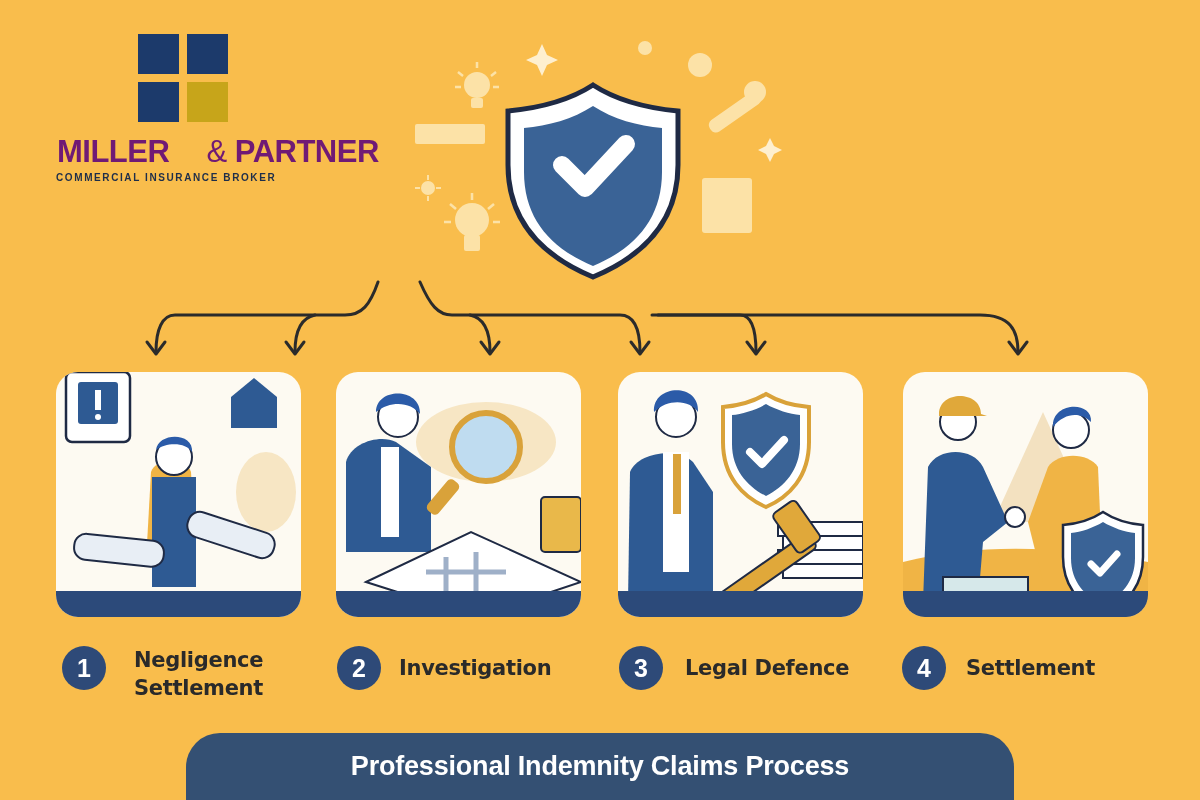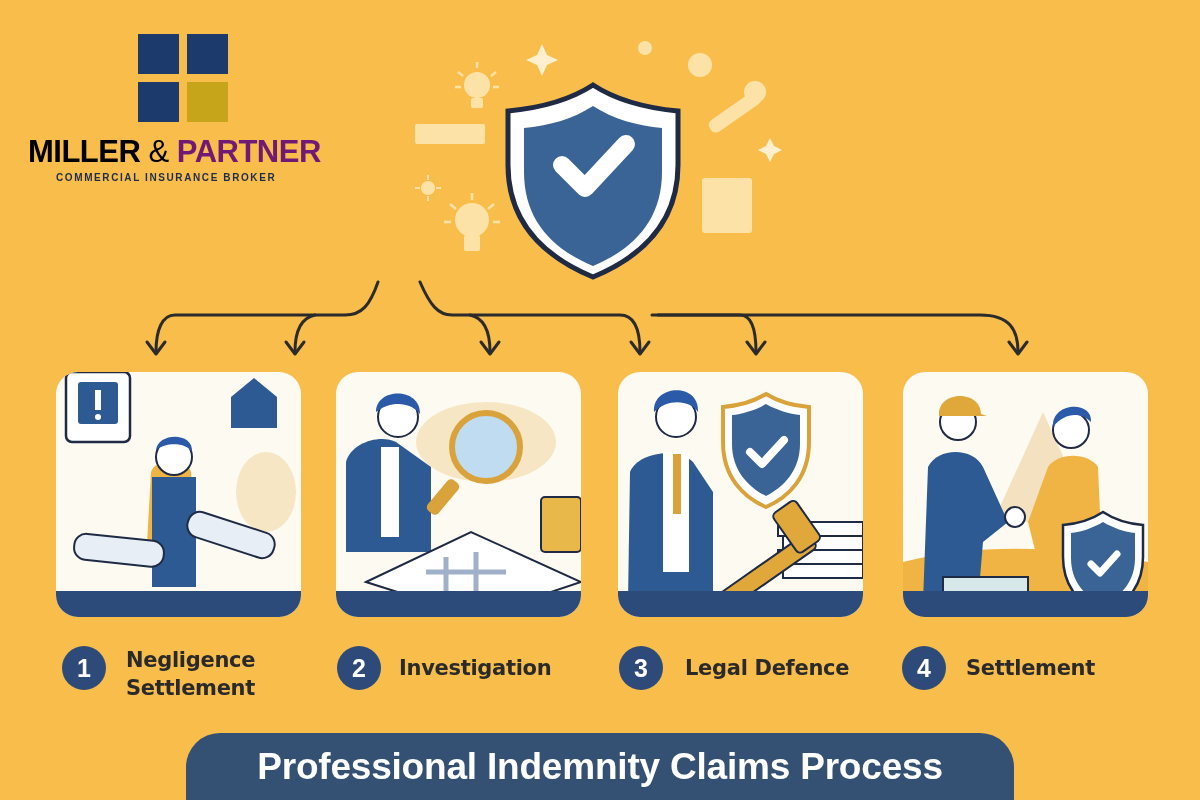--- a/index.html
+++ b/index.html
@@ -3,33 +3,33 @@
 <meta charset="utf-8">
 <style>
   html,body{margin:0;padding:0;}
   body{width:1200px;height:800px;overflow:hidden;background:#f9bd4c;font-family:"Liberation Sans",sans-serif;position:relative;}
   .abs{position:absolute;}
   
   .logo{left:28px;top:32px;width:320px;height:160px;}
   .logo-grid{position:absolute;left:110px;top:2px;width:92px;height:92px;}
   .logo-grid div{position:absolute;width:41px;height:40px;}
   .logo-name{position:absolute;left:0;top:102px;width:320px;font-size:31px;font-weight:bold;letter-spacing:-0.5px;white-space:nowrap;}
-  .logo-name .a{color:#000000;}
+  .logo-name .a{color:#701a75;margin-left:29px;}
   .logo-name .b{color:#701a75;}
   .logo-sub{position:absolute;left:28px;top:140px;font-size:10px;font-weight:bold;letter-spacing:1.6px;color:#1e2e4a;white-space:nowrap;}
   
   .panel{position:absolute;top:372px;width:245px;height:245px;background:#fdfaf2;border-radius:22px;overflow:hidden;}
   .panel .base{position:absolute;left:0;right:0;bottom:0;height:26px;background:#2c4a7a;}
   .panel svg{position:absolute;left:0;top:0;}
   
   .step{position:absolute;top:642px;height:60px;display:flex;align-items:flex-start;}
   .step-num{width:44px;height:44px;border-radius:50%;background:#2e4a78;color:#fff;font-weight:bold;font-size:25px;display:flex;align-items:center;justify-content:center;flex:0 0 auto;margin-top:4px;}
-  .step-label{margin-left:20px;font-family:"DejaVu Sans",sans-serif;font-weight:bold;font-size:21px;color:#2a2a2a;line-height:28px;letter-spacing:-0.3px;}
-  
-  .banner{left:186px;top:733px;width:828px;height:67px;background:#345073;border-radius:34px 34px 0 0;display:flex;align-items:center;justify-content:center;color:#fff;font-weight:bold;font-size:37px;letter-spacing:-0.2px;}
+  .step-label{margin-left:28px;font-family:"DejaVu Sans",sans-serif;font-weight:bold;font-size:21px;color:#2a2a2a;line-height:28px;letter-spacing:-0.3px;}
+  
+  .banner{left:186px;top:733px;width:828px;height:67px;background:#345073;border-radius:34px 34px 0 0;display:flex;align-items:center;justify-content:center;color:#fff;font-weight:bold;font-size:27px;letter-spacing:-0.2px;}
 </style>
 </head>
 <body>
 
 <div class="abs logo">
   <div class="logo-grid">
     <div style="left:0;top:0;background:#1c3a6b;"></div>
     <div style="left:49px;top:0;background:#1c3a6b;"></div>
     <div style="left:0;top:48px;background:#1c3a6b;"></div>
     <div style="left:49px;top:48px;background:#c7a51a;"></div>

